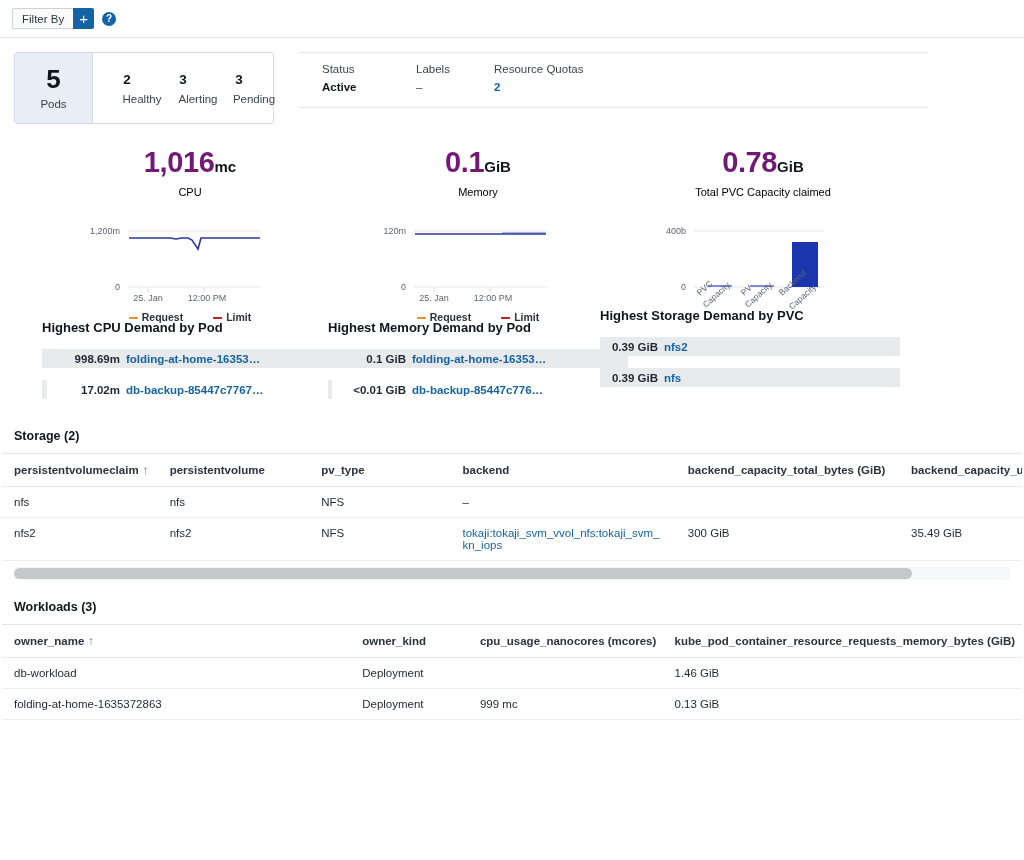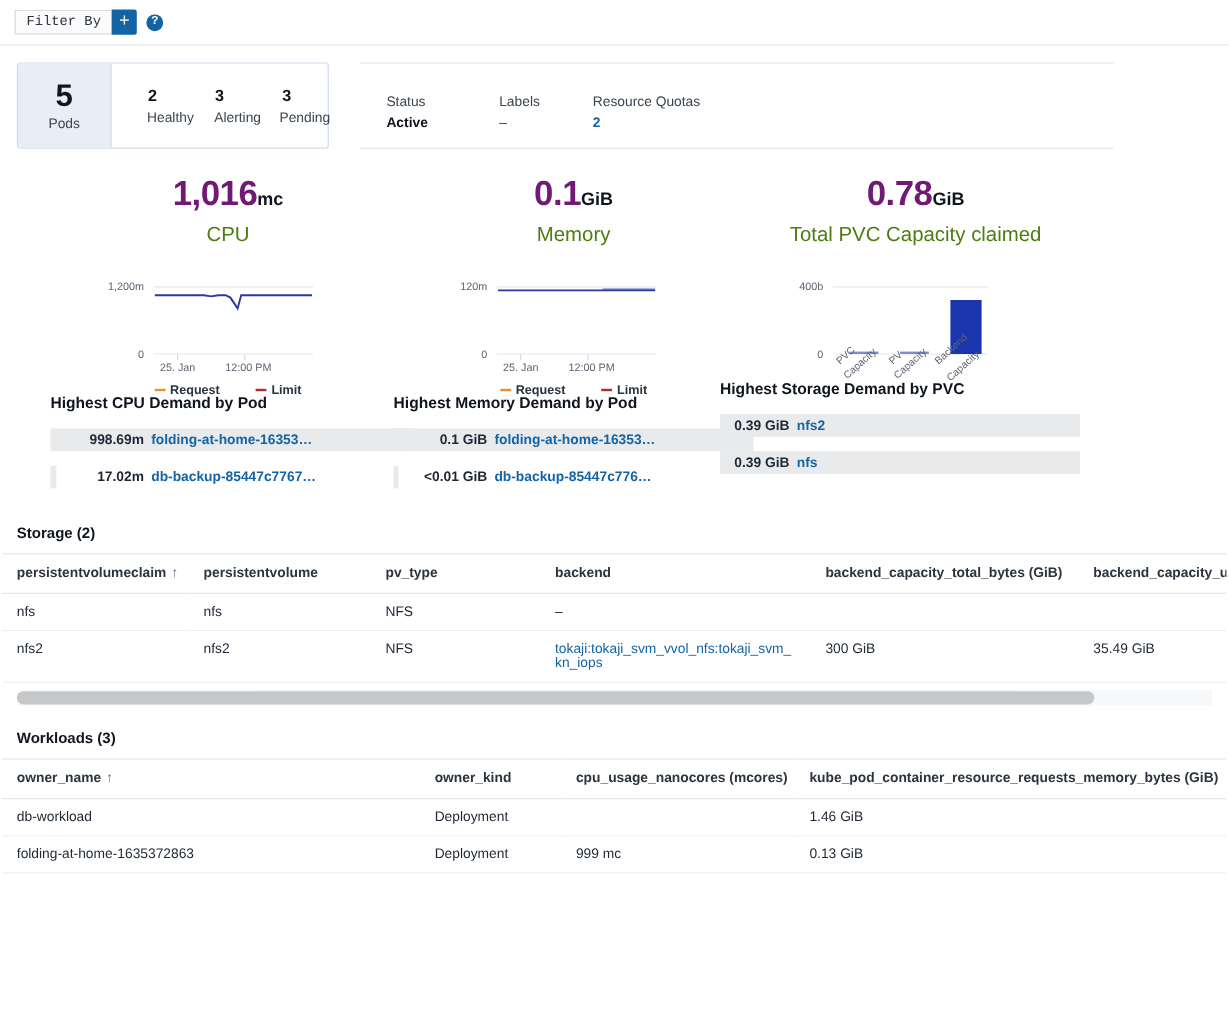--- a/index.html
+++ b/index.html
@@ -14,21 +14,20 @@
   }
 
   
   .filter-bar {
     height: 38px;
     display: flex;
     align-items: center;
     padding: 0 12px;
     background: #ffffff;
     border-bottom: 1px solid #e3e6ea;
-    font-family: Liberation Mono, monospace;
   }
   .filter-by {
     height: 21px;
     display: flex; align-items: center;
     padding: 0 9px;
     font-size: 11.5px;
     color: #2b333f;
     background: #fbfbfc;
     border: 1px solid #cdd2d8;
     border-right: none;
@@ -88,21 +87,21 @@
     display: flex; flex-direction: column; align-items: center;
   }
   .pods-stat .num { font-size: 13.5px; font-weight: bold; color: #10151d; }
   .pods-stat .lbl { font-size: 11.5px; color: #3b4450; margin-top: 6px; padding-left: 30px; }
 
   .meta-panel {
     margin-left: 26px;
     flex: 1;
     border-top: 1px solid #e3e6ea;
     border-bottom: 1px solid #e3e6ea;
-    padding: 26px 0 14px 22px;
+    padding: 10px 0 14px 22px;
     display: flex;
     max-width: 628px;
   }
   .meta-item { margin-right: 0; }
   .meta-item .k { font-size: 11.5px; color: #3b4450; }
   .meta-item .v { font-size: 11.5px; font-weight: bold; color: #10151d; margin-top: 6px; }
   .meta-item .v.link { color: #1464a5; cursor: pointer; }
   .meta-item .v.dash { font-weight: normal; color: #3b4450; }
   .meta-w1 { width: 94px; }
   .meta-w2 { width: 78px; }
@@ -113,21 +112,21 @@
     padding: 22px 14px 0 14px;
   }
   .metric-col { width: 290px; margin-right: 0; }
   .metric-col.c1 { padding-left: 62px; }
   .metric-col.c2 { padding-left: 58px; }
   .metric-col.c3 { padding-left: 48px; }
 
   .big-value { text-align: center; }
   .big-value .n { font-size: 29px; font-weight: bold; color: #701a75; letter-spacing: -0.4px; }
   .big-value .u { font-size: 15px; font-weight: bold; color: #10151d; }
-  .big-value .cap { font-size: 17px; color: #4d7c0f; margin-top: 7px; }
+  .big-value .cap { font-size: 11px; color: #000000; margin-top: 7px; }
 
   
   .mini-chart { margin-top: 24px; height: 82px; position: relative; }
   .legend {
     display: flex; justify-content: center; gap: 30px;
     margin-top: 7px; font-size: 10.5px; font-weight: bold; color: #2b333f;
   }
   .legend span.dash { display: inline-block; width: 9px; height: 2px; margin-right: 4px; vertical-align: middle; }
   .legend .req .dash { background: #e8912d; }
   .legend .lim .dash { background: #b52a2a; }

